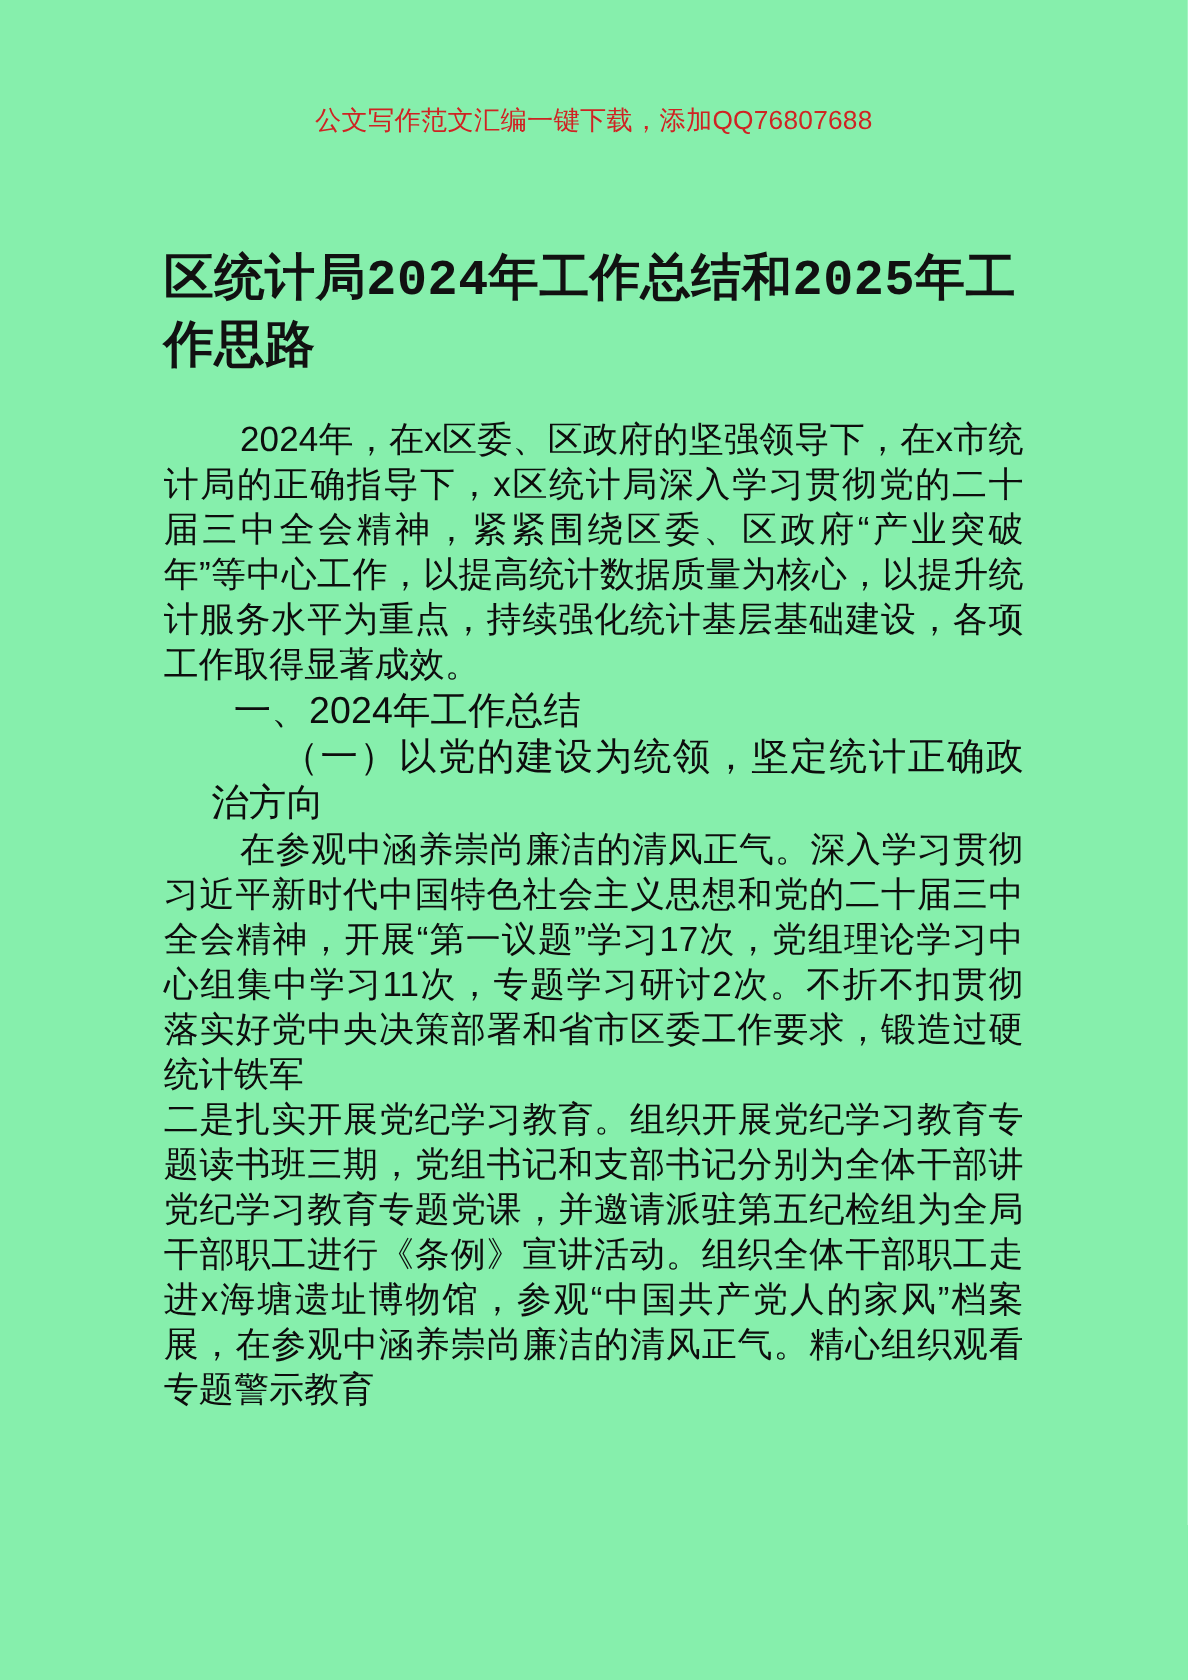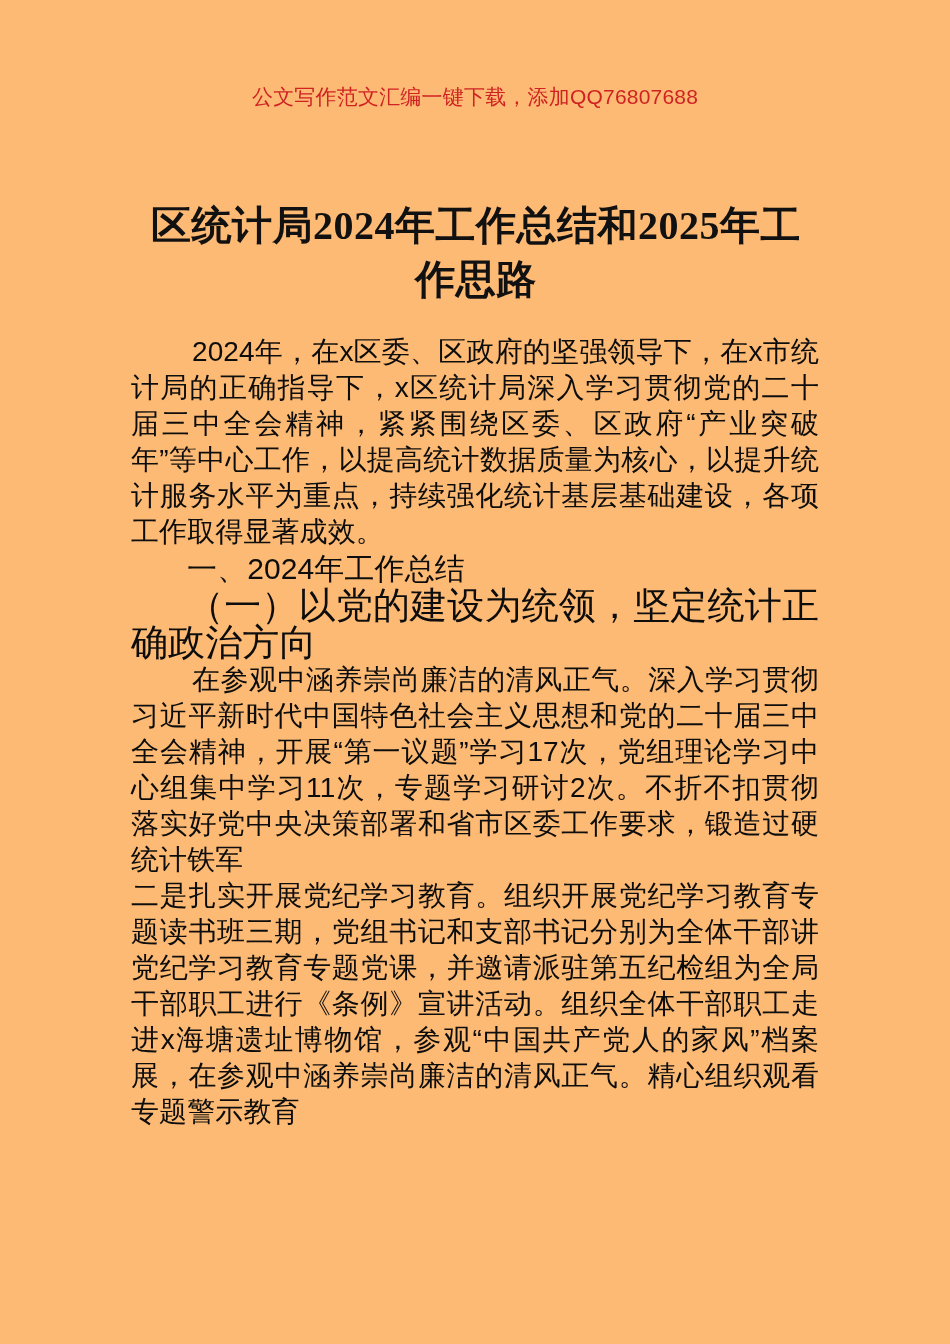--- a/index.html
+++ b/index.html
@@ -12,21 +12,21 @@
     background: #ffffff;
     font-family: "Liberation Sans", "DejaVu Sans", sans-serif;
     overflow: hidden;
     position: relative;
   }
 
   .page {
     position: relative;
     width: 950px;
     height: 1344px;
-    background: #fdba74;
+    background: #86efac;
     box-sizing: border-box;
   }
 
   
   .promo-header {
     position: absolute;
     top: 83px;
     left: 0;
     width: 950px;
     text-align: center;
@@ -37,27 +37,26 @@
     font-family: "Liberation Sans", "DejaVu Sans", sans-serif;
     white-space: nowrap;
   }
 
   
   .doc-title {
     position: absolute;
     top: 172px;
     left: 131px;
     width: 690px;
-    text-align: center;
     font-size: 40px;
     line-height: 54px;
     font-weight: 700;
     color: #111111;
     letter-spacing: 0.5px;
-    font-family: Liberation Serif, serif;
+    font-family: Liberation Mono, monospace;
   }
 
   
   .body-block {
     position: absolute;
     top: 334px;
     left: 131px;
     width: 688px;
   }
 
@@ -79,23 +78,24 @@
   }
 
   
   .para.subhead {
     font-size: 30px;
     line-height: 37.2px;
     text-indent: 56px;
   }
 
   .para.subhead-b {
-    font-size: 37px;
+    font-size: 30px;
     line-height: 37.2px;
     text-indent: 56px;
+    margin-left: 38px;
   }
 </style>
 </head>
 <body>
 
 <div class="page">
 
   <div class="promo-header">公文写作范文汇编一键下载，添加QQ76807688</div>
 
   <h1 class="doc-title">区统计局2024年工作总结和2025年工作思路</h1>

